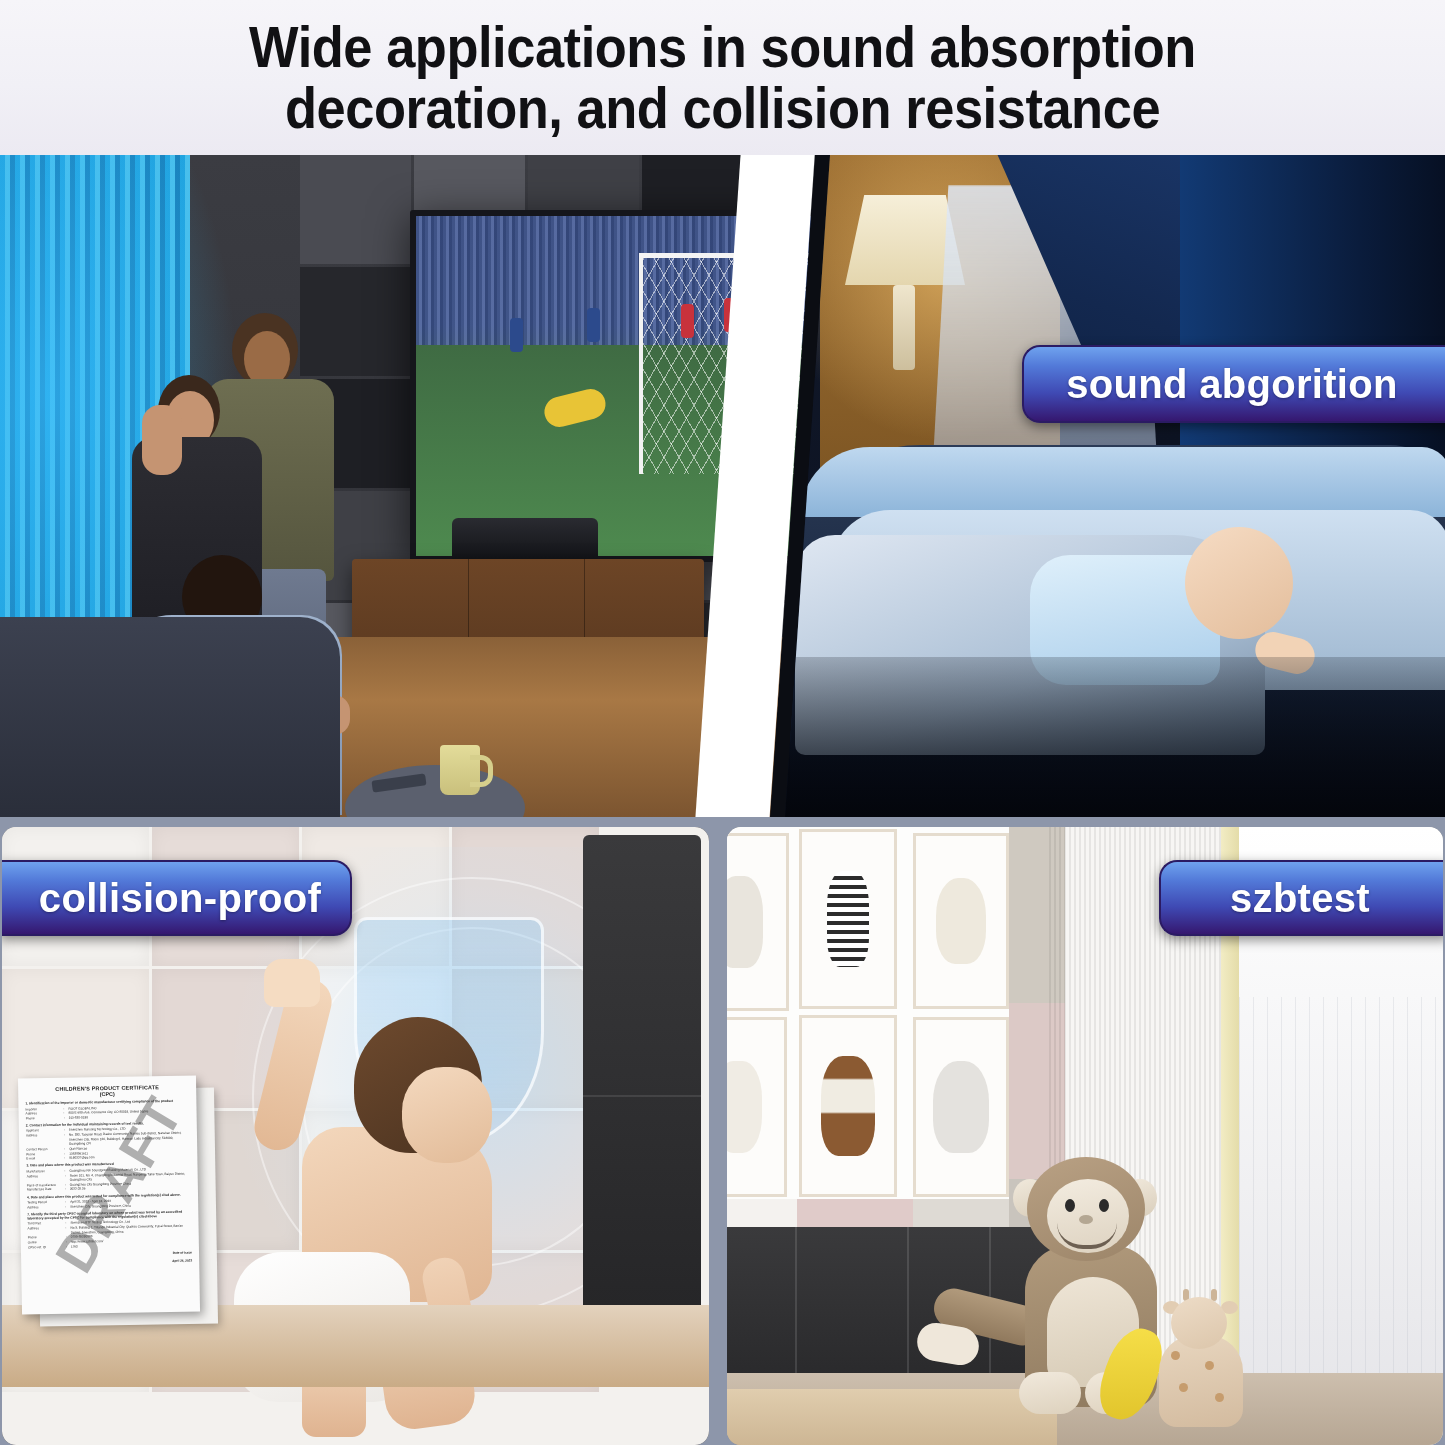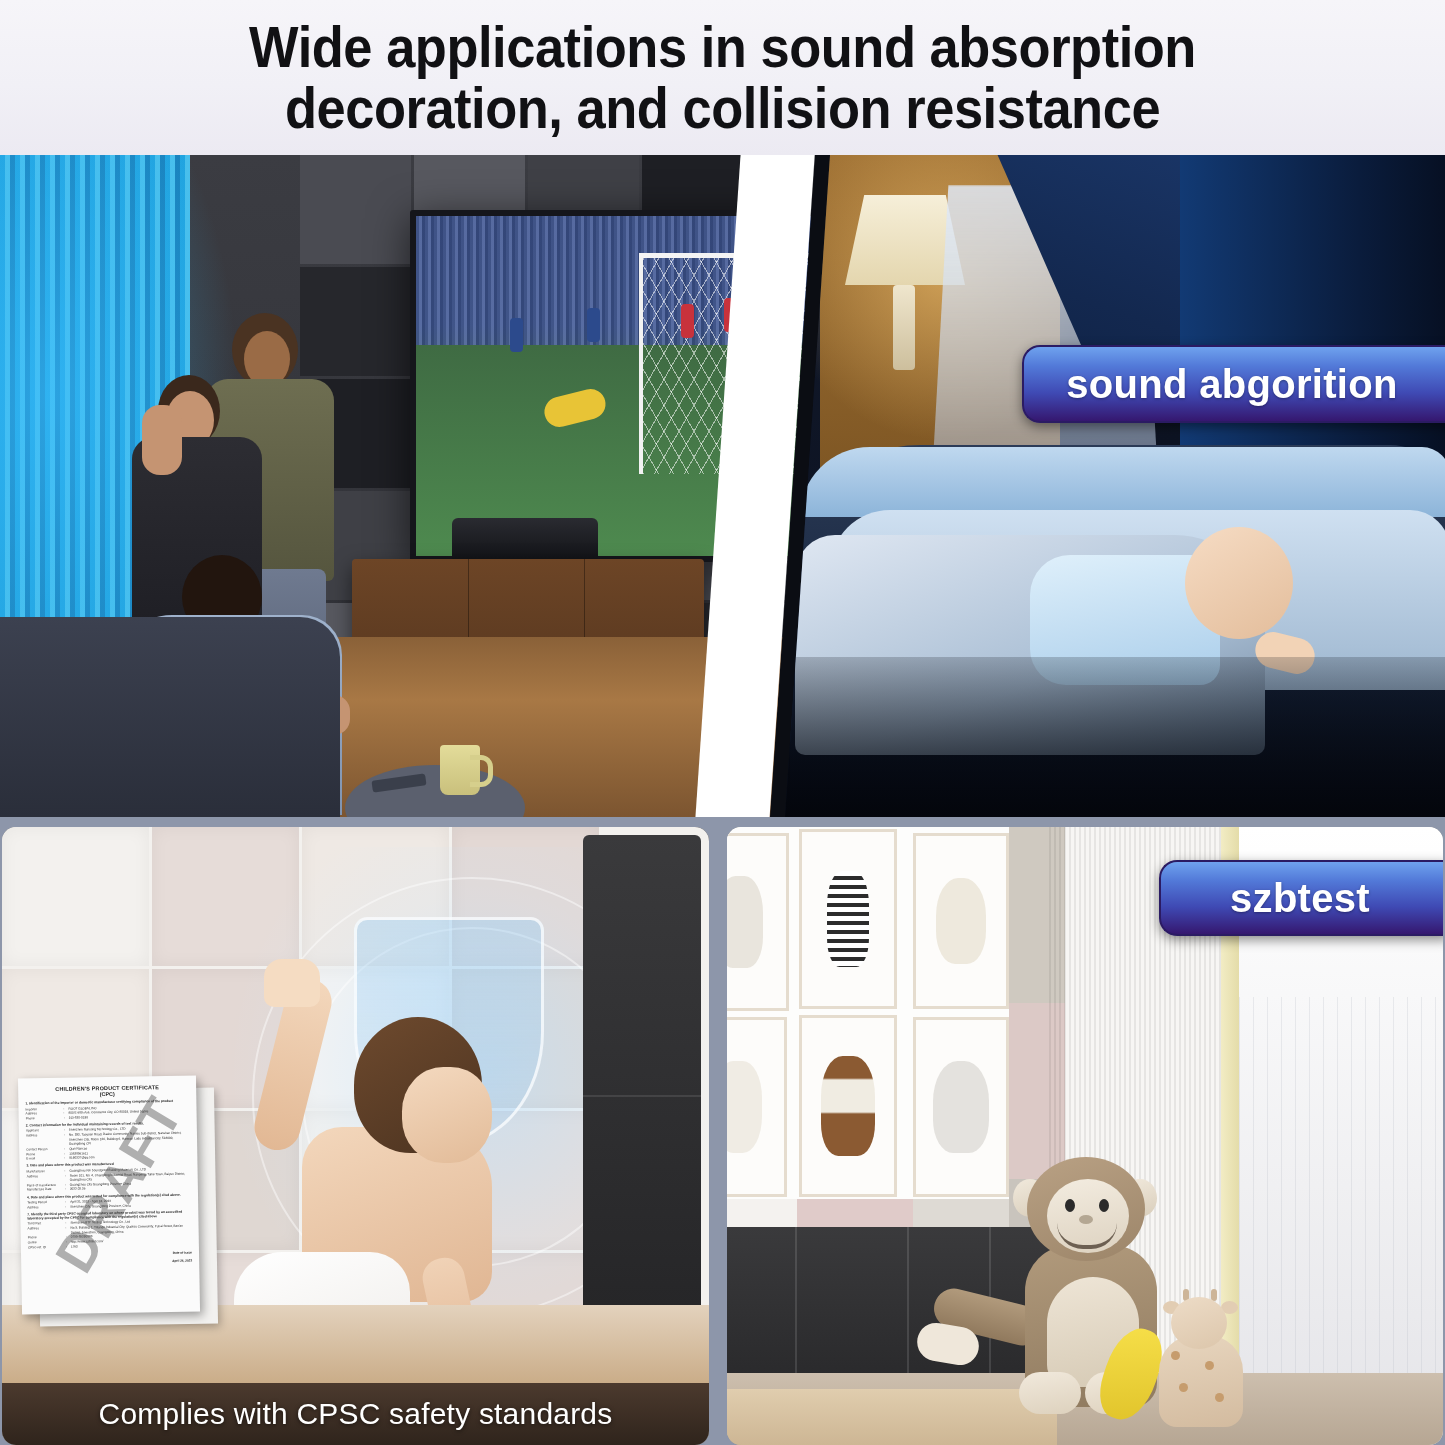--- a/index.html
+++ b/index.html
@@ -691,24 +691,24 @@
         <div class="cert-row">
             <div class="cert-k">CPSC-ref. ID</div>
             <div class="cert-c">:</div>
             <div class="cert-v">1762</div>
           </div>
         <div class="cert-foot">Date of Issue</div>
         <div class="cert-foot">April 24, 2023</div>
         <div class="draft">DRAFT</div>
       </div>
 
-      <div class="darkband">
-        <div class="caption">Complies with CPSC safety standards</div>
-      </div>
-
+
+      <div class="badge badge-collision" style="left:-2px;top:33px;">
+        <span>collision-proof</span>
+      </div>
     </div>
 
     <div class="br">
       <div class="nwall"></div>
       <div class="artwall"></div>
 
       <div class="frame" style="left:-36px;top:6px;width:98px;height:178px;">
         <div class="animal" style="width:46px;height:92px;background:#e9e5dd;border-radius:40% 40% 34% 34%;"></div>
       </div>
       <div class="frame" style="left:72px;top:2px;width:98px;height:180px;">

